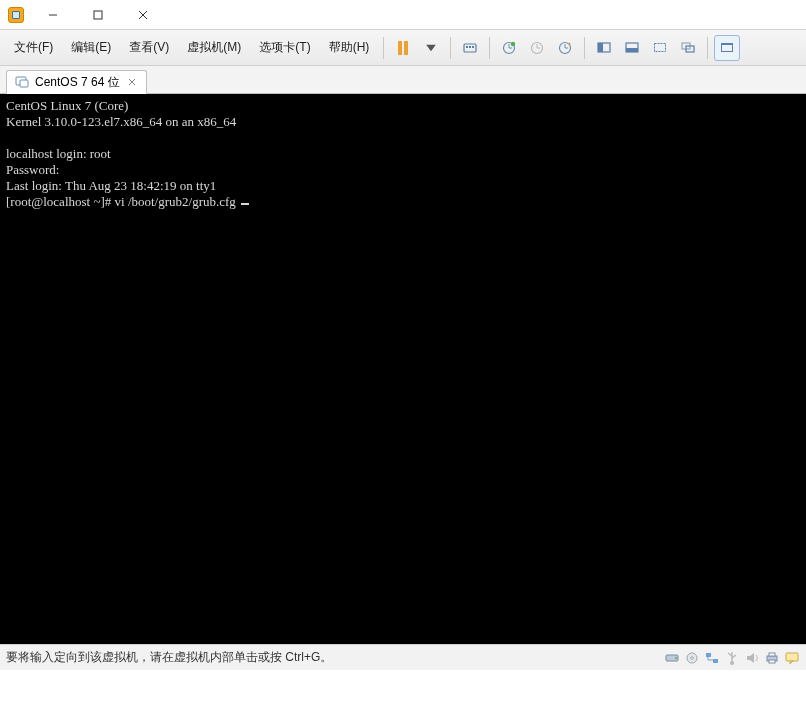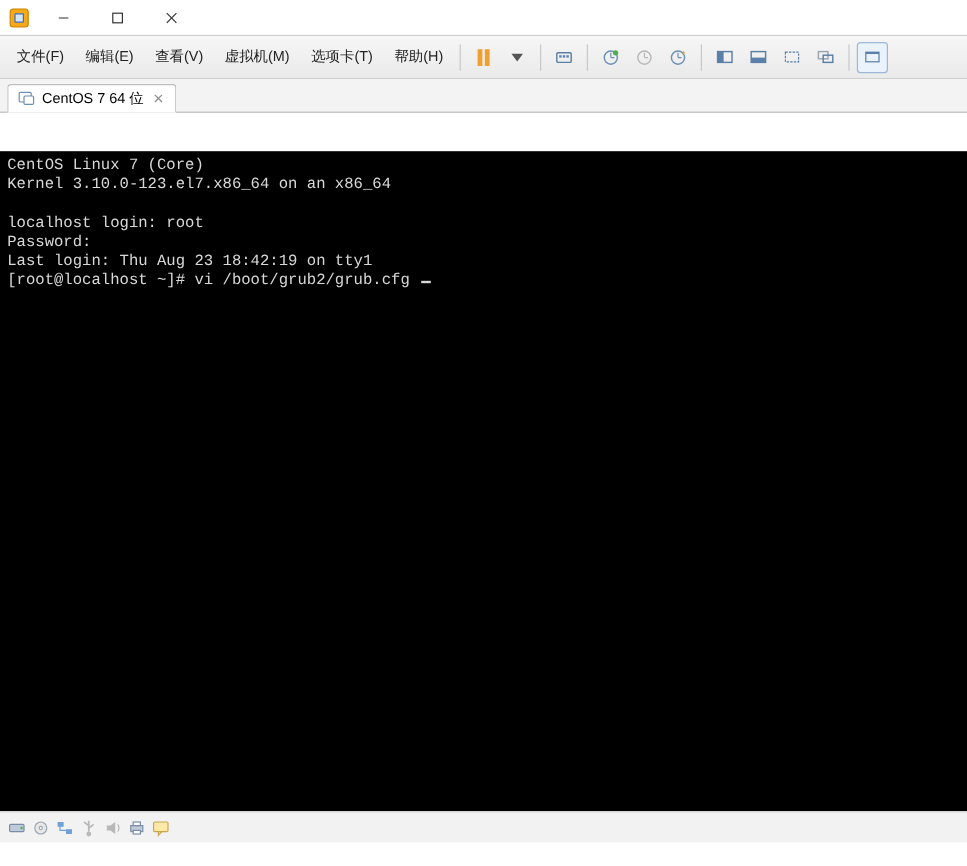--- a/index.html
+++ b/index.html
@@ -20,21 +20,21 @@
   .tb-btn svg { width: 16px; height: 16px; }
   .pause-sq { display:flex; gap:2px; }
   .pause-sq span:first-child { width:4px; height:14px; background:#f0a030; }
   .pause-sq span:last-child { width:4px; height:14px; background:#f0a030; }
   
   .tabrow { height: 28px; background: #f3f3f3; border-bottom: 1px solid #bfbfbf; display: flex; align-items: flex-end; padding: 0 6px; }
   .tab { height: 24px; background: #fff; border: 1px solid #bfbfbf; border-bottom: 1px solid #fff; border-radius: 3px 3px 0 0; display: flex; align-items: center; padding: 0 8px; gap: 6px; position: relative; top: 1px; }
   .tab .tab-icon { width: 14px; height: 14px; display:flex; align-items:center; justify-content:center; }
   .tab .close { width: 12px; height: 12px; display:flex; align-items:center; justify-content:center; color:#888; font-size:11px; }
   
-  .vm-area { background: #000; color: #d8d8d8; font-family: Liberation Mono, monospace; font-size: 13px; line-height: 16px; padding: 4px 6px; white-space: pre; height: 550px; overflow: hidden; margin-top: 32px; }
+  .vm-area { background: #000; color: #d8d8d8; font-family: Liberation Serif, serif; font-size: 13px; line-height: 16px; padding: 4px 6px; white-space: pre; height: 550px; overflow: hidden; }
   .cursor { display:inline-block; width:8px; height:2px; background:#d8d8d8; vertical-align: baseline; margin-left:2px; position:relative; top:-1px; }
   
   .statusbar { height: 26px; background: #f2f2f2; border-top: 1px solid #cfcfcf; display: flex; align-items: center; padding: 0 6px; gap:4px; }
   .statusbar .msg { flex:1; color:#333; }
   .status-icon { width:16px; height:16px; display:flex; align-items:center; justify-content:center; }
 </style>
 </head>
 <body>
 
 <div class="titlebar">
@@ -162,20 +162,21 @@
 
 <div class="vm-area"><span>CentOS Linux 7 (Core)</span>
 <span>Kernel 3.10.0-123.el7.x86_64 on an x86_64</span>
 <span></span>
 <span>localhost login: root</span>
 <span>Password:</span>
 <span>Last login: Thu Aug 23 18:42:19 on tty1</span>
 <span>[root@localhost ~]# vi /boot/grub2/grub.cfg </span><span class="cursor"></span></div>
 
 <div class="statusbar">
+  <div class="msg">要将输入定向到该虚拟机，请在虚拟机内部单击或按 Ctrl+G。</div>
   <div class="status-icon">
       <svg viewBox="0 0 16 16">
         <rect x="2" y="5" width="12" height="6" rx="1" fill="#bfcbda" stroke="#7a8ea5"></rect>
         <circle cx="12" cy="8" r="1" fill="#4caf50"></circle>
       </svg>
     </div>
   <div class="status-icon">
       <svg viewBox="0 0 16 16">
         <circle cx="8" cy="8" r="5" fill="#e7e7e7" stroke="#9aa7b3"></circle>
         <circle cx="8" cy="8" r="1.3" fill="#fff" stroke="#9aa7b3"></circle>

